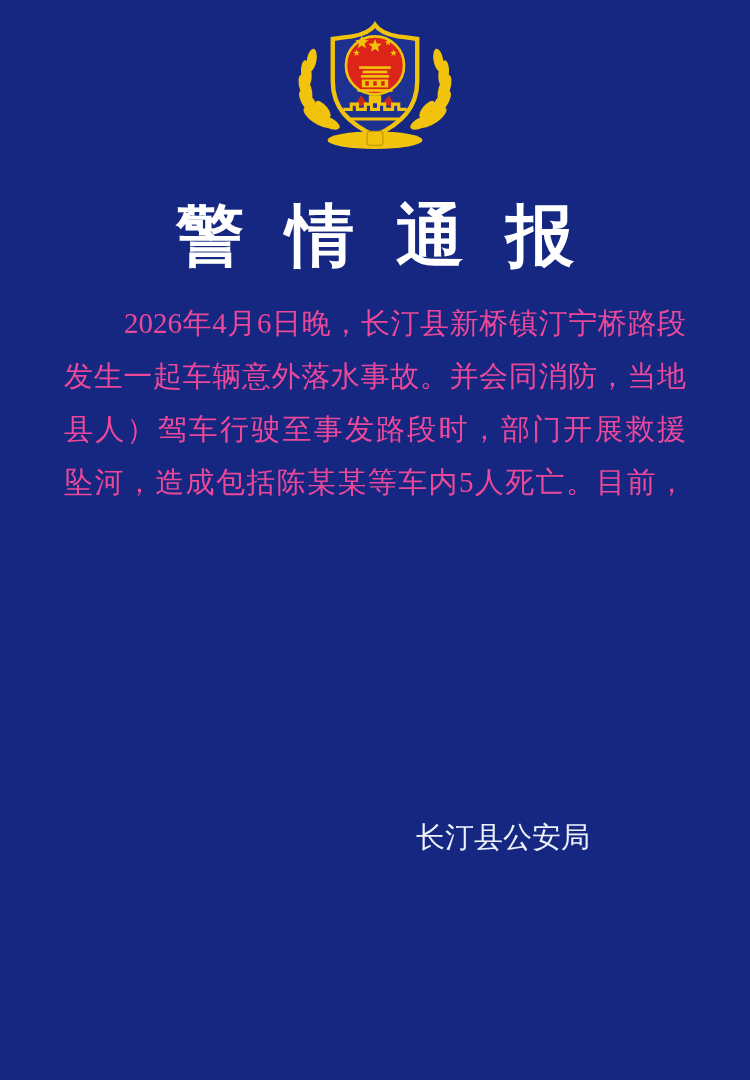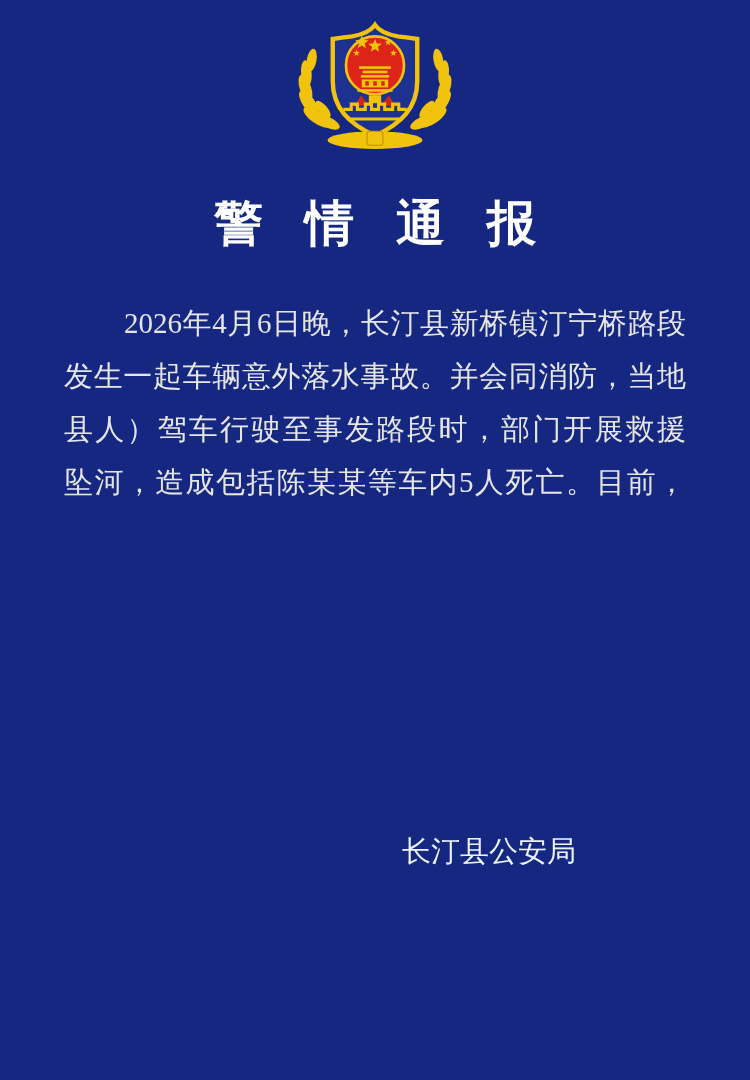--- a/index.html
+++ b/index.html
@@ -15,60 +15,60 @@
     position: absolute;
     top: 16px;
     left: 50%;
     transform: translateX(-50%);
     width: 176px;
     height: 141px;
   }
   .emblem svg { display: block; width: 100%; height: 100%; }
   .title {
     position: absolute;
-    top: 180px;
+    top: 192px;
     left: 0;
     width: 100%;
     text-align: center;
     color: #ffffff;
-    font-size: 49px;
+    font-size: 68px;
     font-weight: bold;
     letter-spacing: 42px;
     padding-left: 42px;
     box-sizing: border-box;
     line-height: 88px;
     white-space: nowrap;
   }
   .body {
     position: absolute;
     top: 297px;
     left: 64px;
     width: 622px;
-    color: #e5e5e5;
+    color: #ec4899;
     font-size: 29px;
   }
   .body p {
     margin: 0;
     height: 53px;
     line-height: 53px;
     text-align: justify;
     text-align-last: justify;
     overflow: hidden;
   }
   .body p.first { padding-left: 60px; }
   .body p.last { text-align: left; text-align-last: left; }
   .signature {
     position: absolute;
     top: 812px;
     right: 160px;
     text-align: right;
     color: #edf2fc;
     font-size: 29px;
   }
-  .signature p { margin: 14px; height: 50px; line-height: 50px; white-space: nowrap; text-align: right; }
+  .signature p { margin: 0; height: 50px; line-height: 50px; white-space: nowrap; text-align: right; }
 </style>
 </head>
 <body>
 
 <div class="page">
 
   <div class="emblem">
     <svg viewBox="0 0 200 160" xmlns="http://www.w3.org/2000/svg">
       <defs>
         <path id="star" d="M0,-8 L2.0,-2.75 L7.6,-2.47 L3.23,1.05 L4.7,6.47 L0,3.4 L-4.7,6.47 L-3.23,1.05 L-7.6,-2.47 L-2.0,-2.75 Z" fill="#f2c30c"></path>

